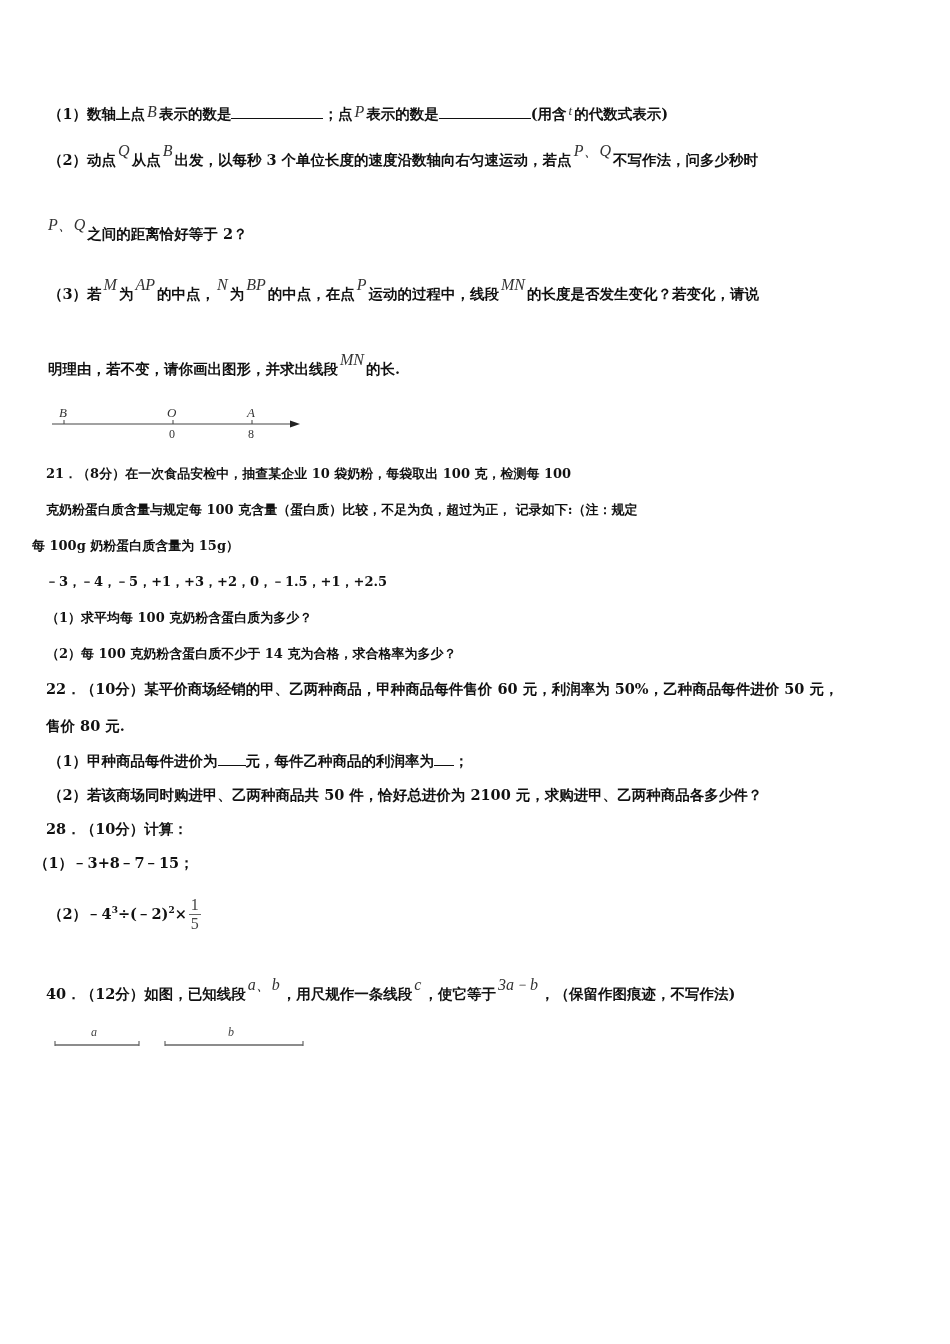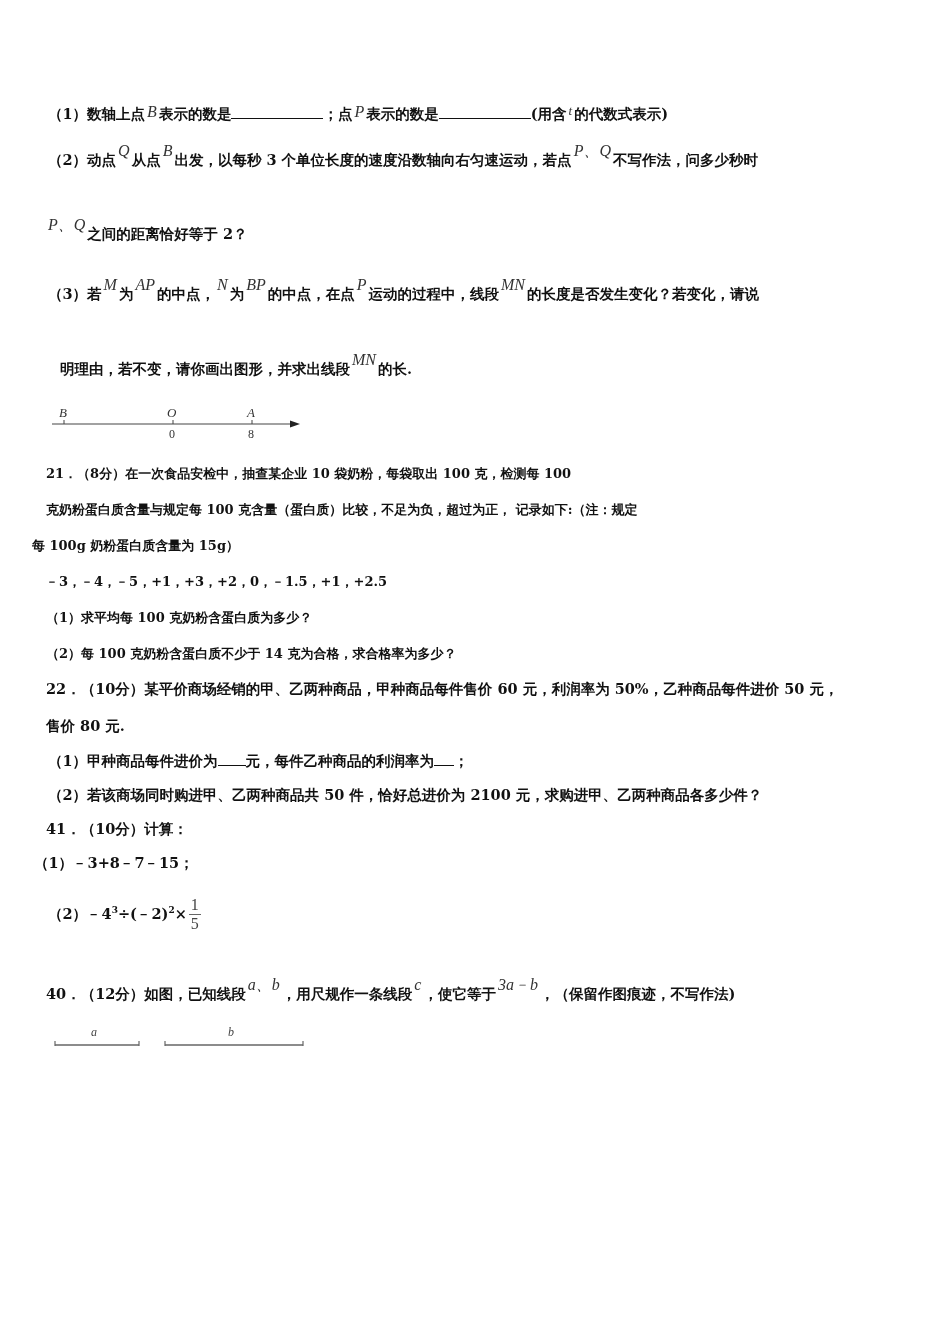--- a/index.html
+++ b/index.html
@@ -26,21 +26,21 @@
 <div class="line" style="left:48px; top:148px;">
   <span>（2）动点</span><span class="m">Q</span><span>从点</span><span class="m">B</span><span>出发，以每秒 3 个单位长度的速度沿数轴向右匀速运动，若点</span><span class="m">P、Q</span><span>不写作法，问多少秒时</span>
 </div>
 <div class="line" style="left:48px; top:222px;text-align:right;">
   <span class="m" style="margin-left:0">P、Q</span><span>之间的距离恰好等于 2？</span>
 </div>
 
 <div class="line" style="left:48px; top:282px;">
   <span>（3）若</span><span class="m">M</span><span>为</span><span class="m">AP</span><span>的中点，</span><span class="m">N</span><span>为</span><span class="m">BP</span><span>的中点，在点</span><span class="m">P</span><span>运动的过程中，线段</span><span class="m">MN</span><span>的长度是否发生变化？若变化，请说</span>
 </div>
-<div class="line" style="left:48px; top:357px;margin-left:12px;">
+<div class="line" style="left:48px; top:357px;">
   <span>明理由，若不变，请你画出图形，并求出线段</span><span class="m">MN</span><span>的长.</span>
 </div>
 
 <svg style="position:absolute; left:48px; top:402px;" width="260" height="42">
   <line x1="4" y1="22" x2="244" y2="22" stroke="#444" stroke-width="1.2"></line>
   <polygon points="252,22 242,18.5 242,25.5" fill="#222"></polygon>
   <line x1="16" y1="18" x2="16" y2="22" stroke="#444"></line>
   <line x1="125" y1="18" x2="125" y2="22" stroke="#444"></line>
   <line x1="204" y1="18" x2="204" y2="22" stroke="#444"></line>
   <text x="11" y="15" font-size="13" font-style="italic" fill="#333">B</text>
@@ -57,21 +57,21 @@
 <div class="line big" style="left:46px; top:606px;">（1）求平均每 100 克奶粉含蛋白质为多少？</div>
 <div class="line big" style="left:46px; top:642px;">（2）每 100 克奶粉含蛋白质不少于 14 克为合格，求合格率为多少？</div>
 
 <div class="line" style="left:46px; top:677px;">22．（10分）某平价商场经销的甲、乙两种商品，甲种商品每件售价 60 元，利润率为 50%，乙种商品每件进价 50 元，</div>
 <div class="line" style="left:46px; top:714px;">售价 80 元.</div>
 <div class="line" style="left:48px; top:749px;">
   <span>（1）甲种商品每件进价为</span><span class="blank" style="width:28px"></span><span>元，每件乙种商品的利润率为</span><span class="blank" style="width:20px"></span><span>；</span>
 </div>
 <div class="line" style="left:48px; top:783px;">（2）若该商场同时购进甲、乙两种商品共 50 件，恰好总进价为 2100 元，求购进甲、乙两种商品各多少件？</div>
 
-<div class="line" style="left:46px; top:817px;">41．（10分）计算：</div>
+<div class="line" style="left:46px; top:817px;">28．（10分）计算：</div>
 <div class="line" style="left:34px; top:851px;">（1）﹣3+8﹣7﹣15；</div>
 <div class="line" style="left:48px; top:890px; line-height:40px;">
   <span>（2）﹣4</span><sup style="font-size:9px">3</sup><span>÷(﹣2)</span><sup style="font-size:9px">2</sup><span>×</span><span class="frac"><span class="num">1</span><span class="den">5</span></span>
 </div>
 
 <div class="line" style="left:46px; top:982px;">
   <span>40．（12分）如图，已知线段</span><span class="m">a、b</span><span>，用尺规作一条线段</span><span class="m">c</span><span>，使它等于</span><span class="m">3a﹣b</span><span>，（保留作图痕迹，不写作法)</span>
 </div>
 
 <svg style="position:absolute; left:50px; top:1022px;" width="270" height="30">

